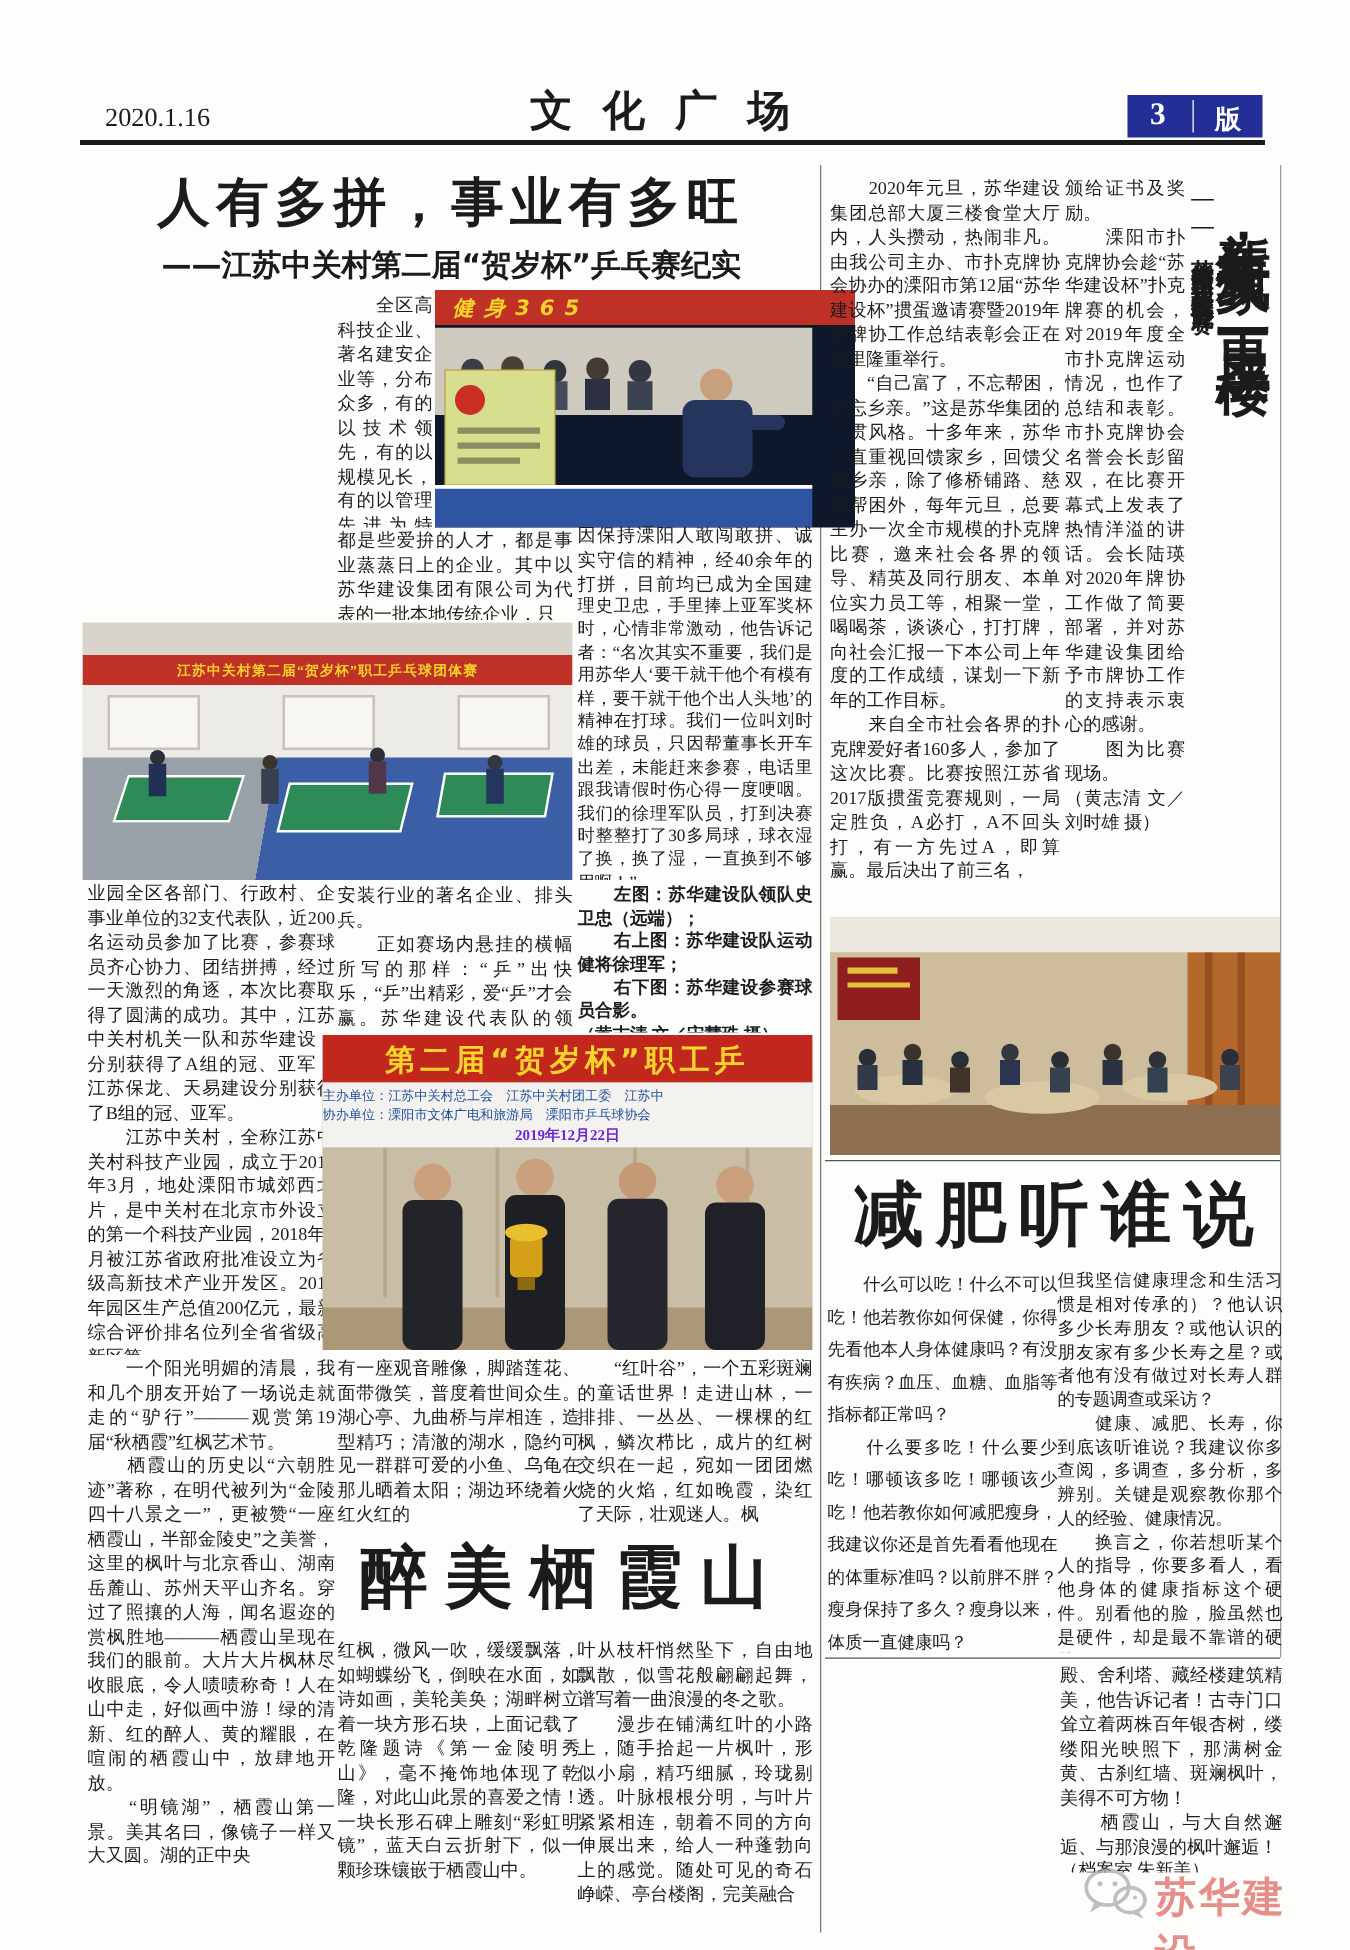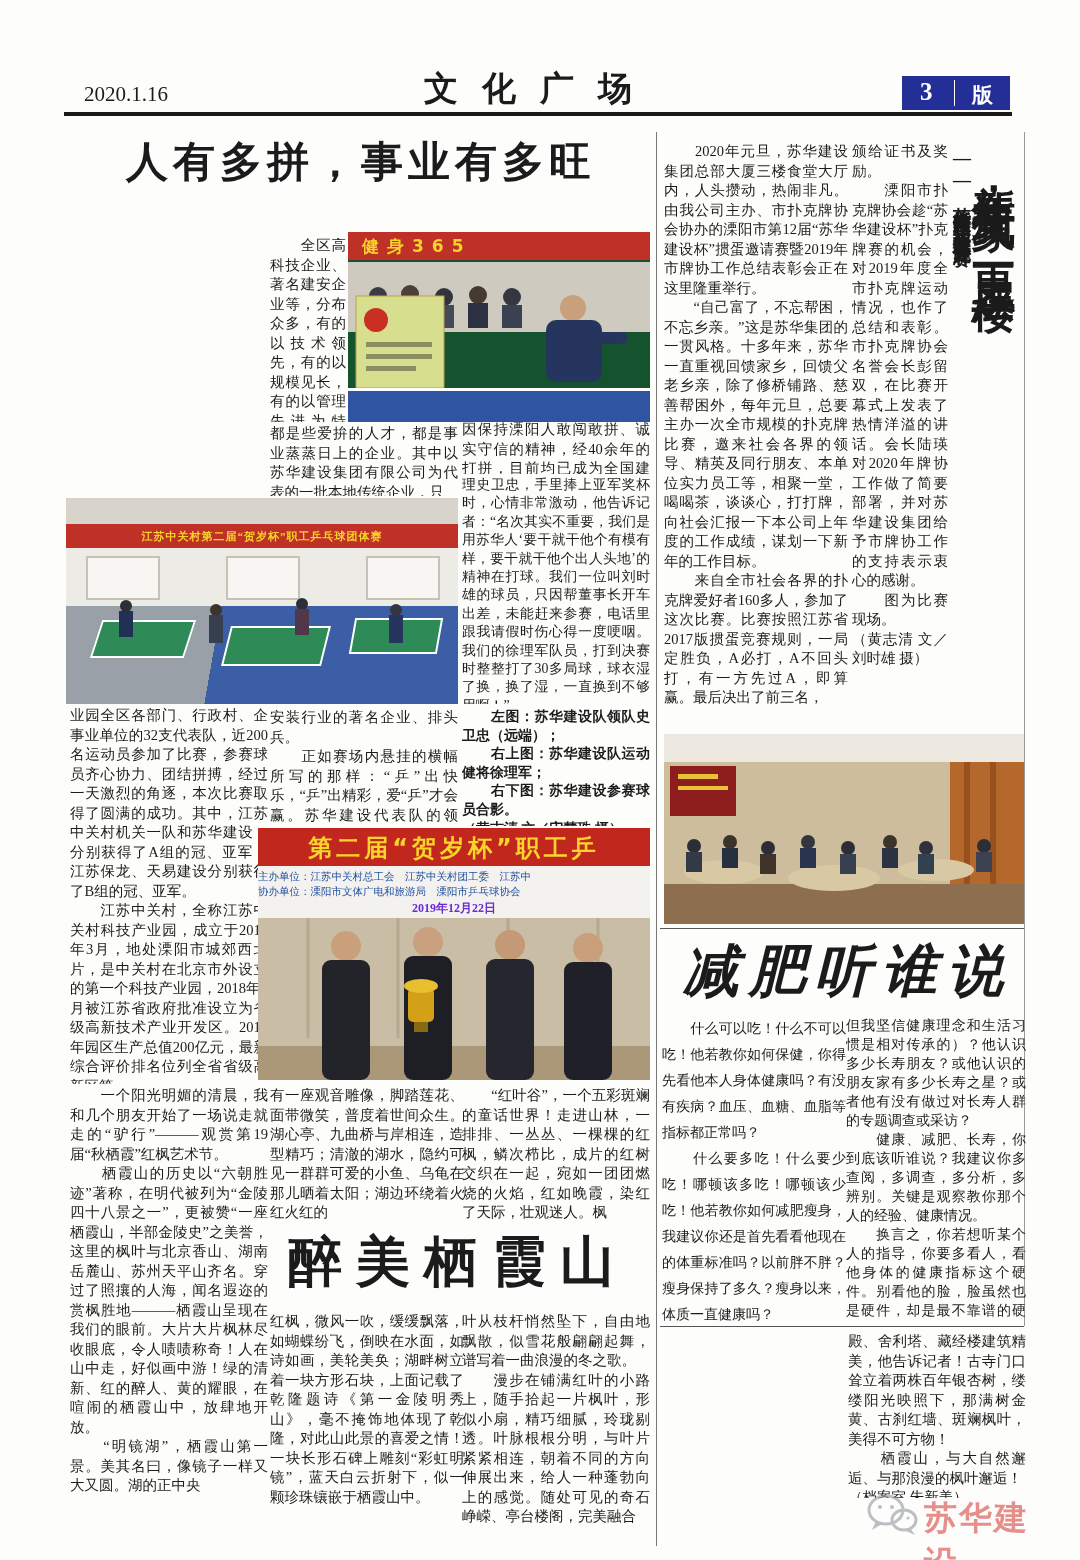--- a/index.html
+++ b/index.html
@@ -30,24 +30,25 @@
     <span class="abs bold" style="position:absolute;left:70px;top:5px;color:#fff;font-size:21px;">版</span>
   </div>
   <div class="abs rule" style="left:64px;top:112px;width:948px;height:4px;"></div>
 
   <div class="abs" style="left:656px;top:132px;width:1px;height:1414px;background:#777;"></div>
   <div class="abs" style="left:1024px;top:132px;width:1px;height:1194px;background:#999;"></div>
   <div class="abs" style="left:660px;top:928px;width:364px;height:1px;background:#555;"></div>
   <div class="abs" style="left:660px;top:1326px;width:364px;height:1px;background:#555;"></div>
 
   <div class="abs center sans" style="left:80px;top:134px;width:562px;font-size:42px;font-weight:900;letter-spacing:5px;">人有多拼，事业有多旺</div>
+  <div class="abs center sans" style="left:78px;top:196px;width:566px;font-size:24px;font-weight:800;">——江苏中关村第二届“贺岁杯”乒乓赛纪实</div>
 
   <div class="abs txt" style="left:270px;top:236px;width:76px;height:186px;">　　全区高科技企业、著名建安企业等，分布众多，有的以技术领先，有的以规模见长，有的以管理先进为特色，总之，</div>
 
-  <div class="abs photo" style="left:348px;top:232px;width:302px;height:190px;background:#14532d;">
+  <div class="abs photo" style="left:348px;top:232px;width:336px;height:190px;background:#0f172a;font-style:italic;">
     <div style="left:0;top:0;width:100%;height:28px;background:#bf3026;"></div>
     <div class="nowrap bold sans" style="left:14px;top:3px;color:#f5d327;font-size:17px;letter-spacing:8px;">健身365</div>
     <svg style="left:0;top:30px;" width="302" height="160">
       <rect x="0" y="0" width="302" height="70" fill="#cfcac0"></rect>
       <circle cx="30" cy="34" r="9" fill="#3a3d45"></circle>
         <rect x="20" y="42" width="20" height="24" fill="#2e3340"></rect>
       <circle cx="62" cy="32" r="9" fill="#4a4038"></circle>
         <rect x="52" y="40" width="20" height="26" fill="#37404e"></rect>
       <circle cx="96" cy="35" r="9" fill="#32343c"></circle>
         <rect x="86" y="43" width="20" height="23" fill="#444a58"></rect>
@@ -170,21 +171,21 @@
         <rect x="176" y="34" width="16" height="20" fill="#37404e"></rect>
       <circle cx="226" cy="22" r="7" fill="#3a342c"></circle>
         <rect x="218" y="28" width="16" height="20" fill="#2a3244"></rect>
       <circle cx="262" cy="28" r="7" fill="#2f323a"></circle>
         <rect x="254" y="34" width="16" height="20" fill="#33404f"></rect>
       <circle cx="320" cy="26" r="7" fill="#2b2e36"></circle>
         <rect x="312" y="32" width="16" height="20" fill="#3c4250"></rect>
     </svg>
   </div>
 
-  <div class="abs center" style="left:676px;top:934px;width:344px;font-family:'DejaVu Serif','Liberation Serif',serif;font-style:italic;font-weight:bold;font-size:56px;letter-spacing:10px;">减肥听谁说</div>
+  <div class="abs center" style="left:676px;top:934px;width:344px;font-family:'DejaVu Serif','Liberation Serif',serif;font-weight:bold;font-size:56px;letter-spacing:10px;">减肥听谁说</div>
   <div class="abs txt" style="left:662px;top:1016px;width:184px;height:306px;font-size:14px;line-height:26px;">　　什么可以吃！什么不可以吃！他若教你如何保健，你得先看他本人身体健康吗？有没有疾病？血压、血糖、血脂等指标都正常吗？
 　　什么要多吃！什么要少吃！哪顿该多吃！哪顿该少吃！他若教你如何减肥瘦身，我建议你还是首先看看他现在的体重标准吗？以前胖不胖？瘦身保持了多久？瘦身以来，体质一直健康吗？
 　　如何吃！如何睡！如何运动！他若教你如何长寿，你先问问他家里有没有健在或过世的长寿之星（注：我不是说长寿基因多么遗传，</div>
   <div class="abs txt" style="left:846px;top:1016px;width:180px;height:306px;font-size:14px;line-height:19px;">但我坚信健康理念和生活习惯是相对传承的）？他认识多少长寿朋友？或他认识的朋友家有多少长寿之星？或者他有没有做过对长寿人群的专题调查或采访？
 　　健康、减肥、长寿，你到底该听谁说？我建议你多查阅，多调查，多分析，多辨别。关键是观察教你那个人的经验、健康情况。
 　　换言之，你若想听某个人的指导，你要多看人，看他身体的健康指标这个硬件。别看他的脸，脸虽然也是硬件，却是最不靠谱的硬件。
 （大田郎）</div>
 
   <div class="abs txt" style="left:70px;top:1086px;width:198px;height:458px;">　　一个阳光明媚的清晨，我和几个朋友开始了一场说走就走的“驴行”———观赏第19届“秋栖霞”红枫艺术节。
 　　栖霞山的历史以“六朝胜迹”著称，在明代被列为“金陵四十八景之一”，更被赞“一座栖霞山，半部金陵史”之美誉，这里的枫叶与北京香山、湖南岳麓山、苏州天平山齐名。穿过了照攘的人海，闻名遐迩的赏枫胜地———栖霞山呈现在我们的眼前。大片大片枫林尽收眼底，令人啧啧称奇！人在山中走，好似画中游！绿的清新、红的醉人、黄的耀眼，在喧闹的栖霞山中，放肆地开放。

